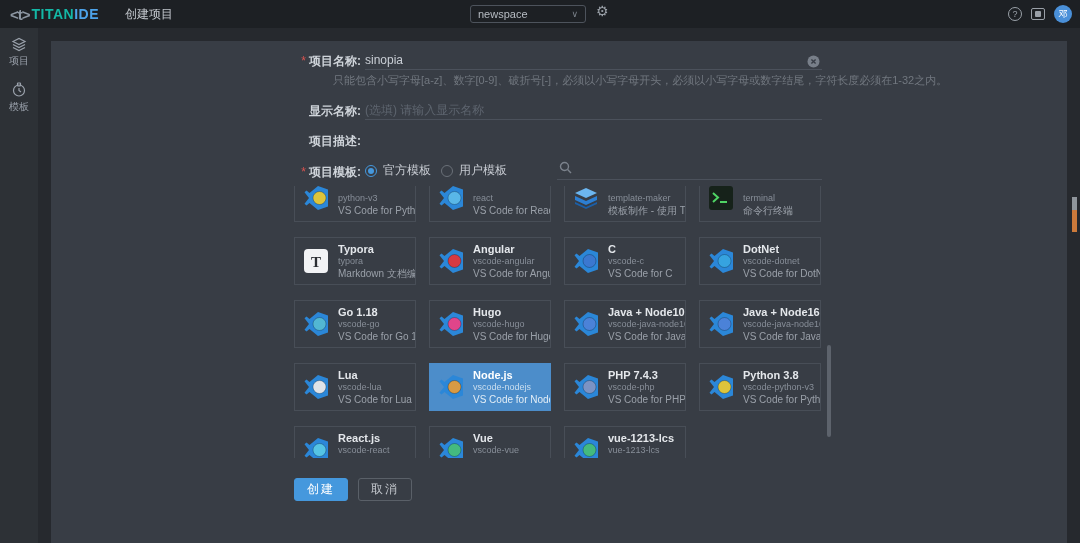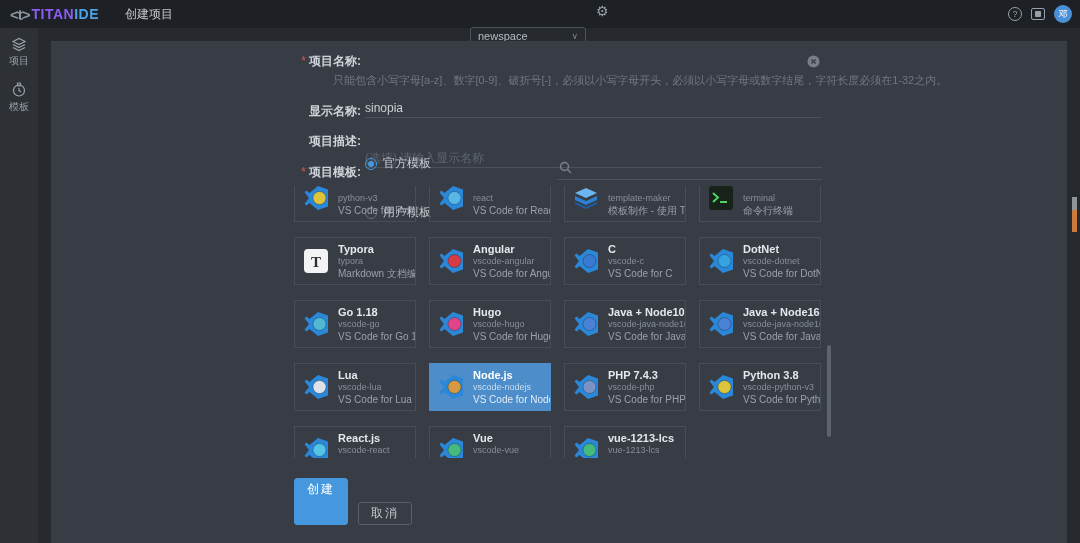--- a/index.html
+++ b/index.html
@@ -3,48 +3,48 @@
 <meta charset="utf-8">
 <style>
   * { margin:0; padding:0; box-sizing:border-box; }
   html,body { width:1080px; height:543px; background:#26292e; font-family:"Liberation Sans", sans-serif; overflow:hidden; }
   #app { position:relative; width:1080px; height:543px; background:#26292e; }
 
   
   .topbar { position:absolute; left:0; top:0; width:1080px; height:28px; background:#1d2024; display:flex; align-items:center; }
   .logo { display:flex; align-items:center; margin-left:10px; font-weight:bold; font-size:14px; cursor:pointer; }
   .logo .br { color:#8d97a3; letter-spacing:-1px; margin-right:2px; font-size:15px; }
-  .logo .t1 { color:#8b5cf6; letter-spacing:.5px; }
+  .logo .t1 { color:#14b8a6; letter-spacing:.5px; }
   .logo .t2 { color:#4da3ea; letter-spacing:.5px; }
   .topbar-title { color:#c2c6cc; font-size:12px; margin-left:26px; }
-  .ws-select { position:absolute; left:470px; top:5px; width:116px; height:18px; border:1px solid #4d535c; border-radius:3px; display:flex; align-items:center; padding:0 7px; color:#b7bcc3; font-size:11px; cursor:pointer;margin-top:22px; }
+  .ws-select { position:absolute; left:470px; top:5px; width:116px; height:18px; border:1px solid #4d535c; border-radius:3px; display:flex; align-items:center; padding:0 7px; color:#b7bcc3; font-size:11px; cursor:pointer; }
   .ws-select .chev { margin-left:auto; color:#7c838c; font-size:9px; }
   .top-gear { position:absolute; left:596px; top:3px; color:#9aa0a8; font-size:14px; cursor:pointer; }
   .top-right { position:absolute; right:8px; top:0; height:28px; display:flex; align-items:center; gap:9px; }
   .help-ic { width:14px; height:14px; border:1px solid #9aa0a8; border-radius:50%; color:#9aa0a8; font-size:9px; display:flex; align-items:center; justify-content:center; cursor:pointer; }
   .console-ic { width:14px; height:12px; border:1px solid #9aa0a8; border-radius:2px; display:flex; align-items:center; justify-content:center; cursor:pointer; }
   .console-ic i { display:block; width:6px; height:6px; background:#9aa0a8; border-radius:1px; }
   .avatar { width:18px; height:18px; border-radius:50%; background:#4a90d9; color:#fff; font-size:9px; display:flex; align-items:center; justify-content:center; cursor:pointer; }
 
   
   .sidebar { position:absolute; left:0; top:28px; width:38px; height:515px; background:#2d3136;text-align:center; }
   .side-item { width:38px; padding:8px 0 6px; display:flex; flex-direction:column; align-items:center; gap:2px; color:#9aa1ab; font-size:10px; cursor:pointer; }
   .side-item svg { display:block; }
 
   
   .panel { position:absolute; left:51px; top:41px; width:1016px; height:513px; background:#383d45; }
 
   .f-label { position:absolute; left:180px; width:130px; text-align:right; font-size:12px; font-weight:bold; color:#cfd4da; }
   .req { color:#d9534f; margin-right:3px; font-weight:normal; }
-  .f-input { position:absolute; left:314px; width:457px; height:19px; background:transparent; border:none; border-bottom:1px solid #4b515b; color:#c9ced5; font-size:12px; outline:none; font-family:"Liberation Sans",sans-serif;margin-top:48px; }
+  .f-input { position:absolute; left:314px; width:457px; height:19px; background:transparent; border:none; border-bottom:1px solid #4b515b; color:#c9ced5; font-size:12px; outline:none; font-family:"Liberation Sans",sans-serif; }
   .f-input::placeholder { color:#5d646e; }
   .help-text { position:absolute; left:282px; top:32px; font-size:11px; color:#71777f; }
   .clear-ic { position:absolute; left:756px; top:13px; cursor:pointer; }
 
-  .radio-group { position:absolute; left:314px; top:114px; display:flex; align-items:center; gap:32px;flex-direction:column; }
+  .radio-group { position:absolute; left:314px; top:121px; display:flex; align-items:center; gap:10px; }
   .radio { display:flex; align-items:center; gap:6px; font-size:12px; color:#c6cad1; cursor:pointer; }
   .r-circle { width:12px; height:12px; border:1px solid #6a7078; border-radius:50%; position:relative; }
   .radio.on .r-circle { border-color:#4598dd; }
   .radio.on .r-circle::after { content:""; position:absolute; left:2px; top:2px; width:6px; height:6px; border-radius:50%; background:#4598dd; }
 
   .search-box { position:absolute; left:506px; top:115px; width:265px; height:24px; border-bottom:1px solid #4b515b; display:flex; align-items:center; }
   .search-box svg { margin:0 6px 0 2px; }
   .search-input { flex:1; background:transparent; border:none; outline:none; color:#c9ced5; font-size:12px; font-family:"Liberation Sans",sans-serif; }
   .search-input::placeholder { color:#5d646e; }
 
@@ -62,21 +62,21 @@
   .tpl-card.selected .tpl-title { color:#ffffff; }
   .tpl-card.selected .tpl-name { color:#cadeef; }
   .tpl-card.selected .tpl-desc { color:#e2edf6; }
 
   .grid-scrollbar { position:absolute; left:776px; top:304px; width:4px; height:92px; border-radius:2px; background:#5d636c; cursor:pointer; }
 
   
   .btn-row { position:absolute; left:243px; top:437px; display:flex; gap:10px; }
   .btn { font-size:12px; padding:2px 12px; border-radius:3px; cursor:pointer; letter-spacing:2px; }
   .btn.primary { background:#4598dd; color:#fff; border:1px solid #4598dd; }
-  .btn.ghost { background:transparent; color:#c3c7cd; border:1px solid #5a6068;margin-top:24px; }
+  .btn.ghost { background:transparent; color:#c3c7cd; border:1px solid #5a6068; }
 
   
   .page-scroll { position:absolute; left:1072px; top:197px; width:5px; cursor:pointer; }
   .page-scroll .g { width:5px; height:13px; background:#8f959b; }
   .page-scroll .o { width:5px; height:22px; background:#cc7a3b; }
 </style>
 </head>
 <body>
 
 <div id="app">

